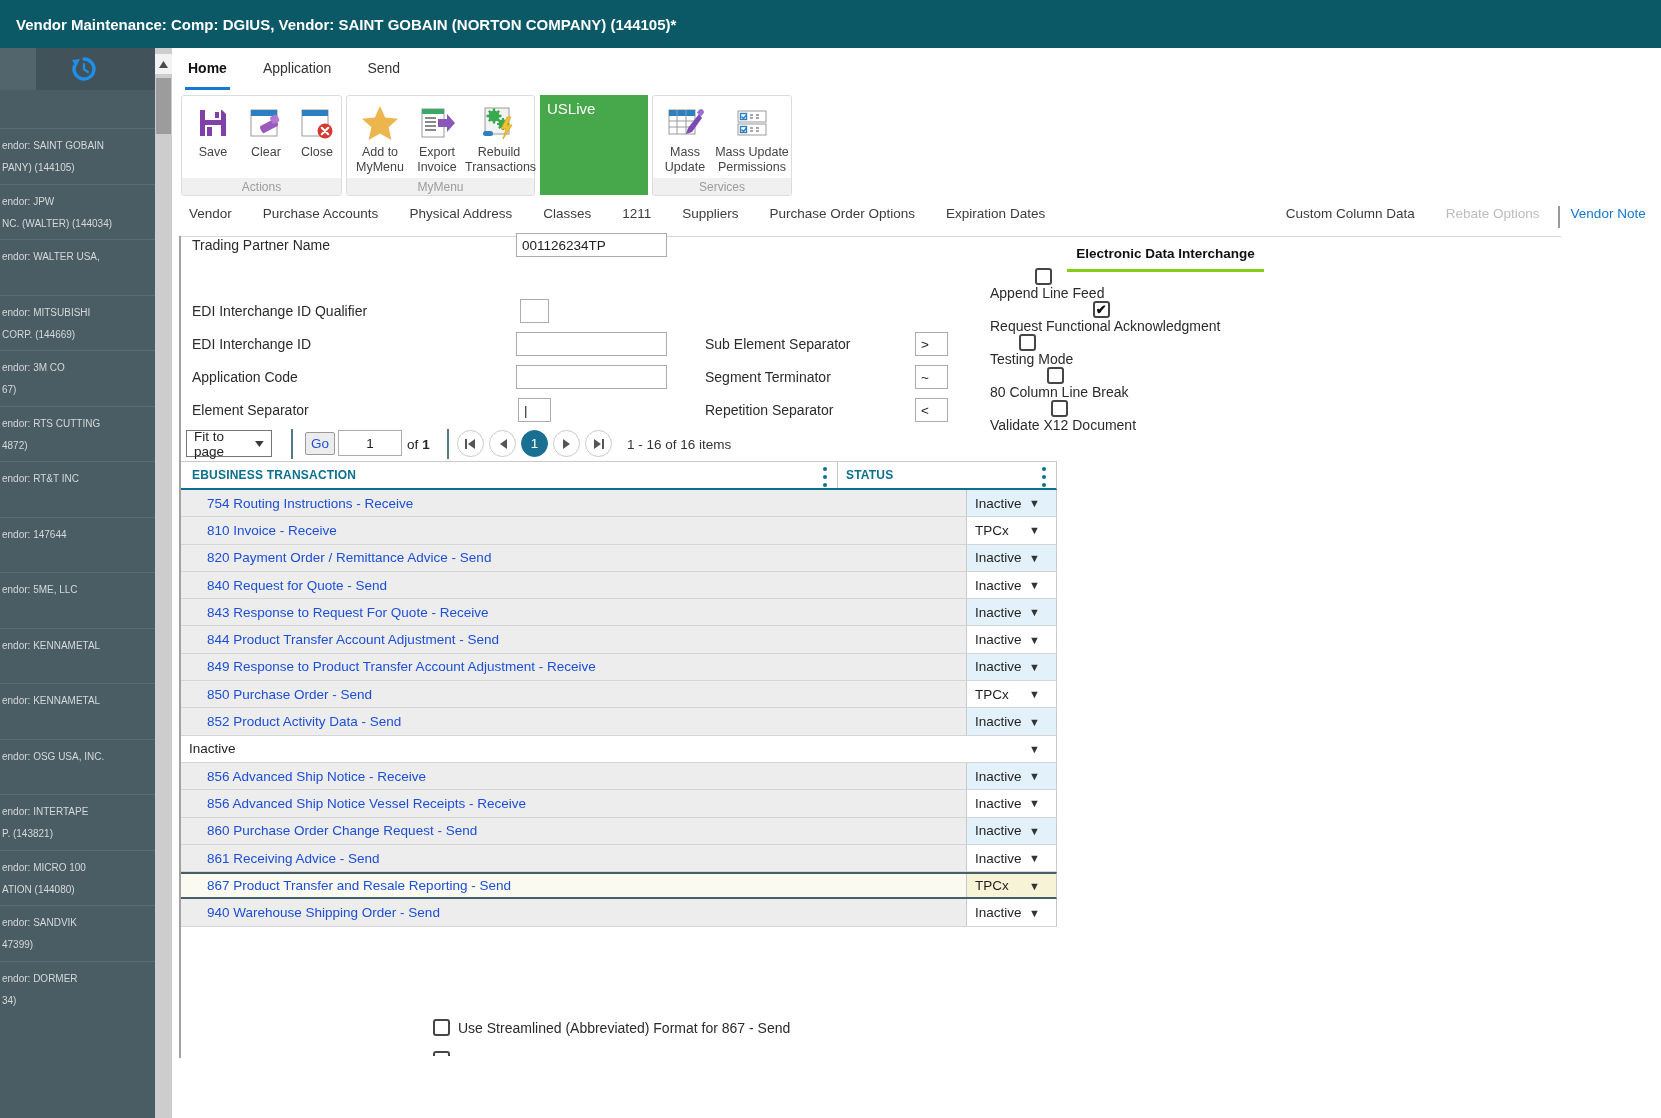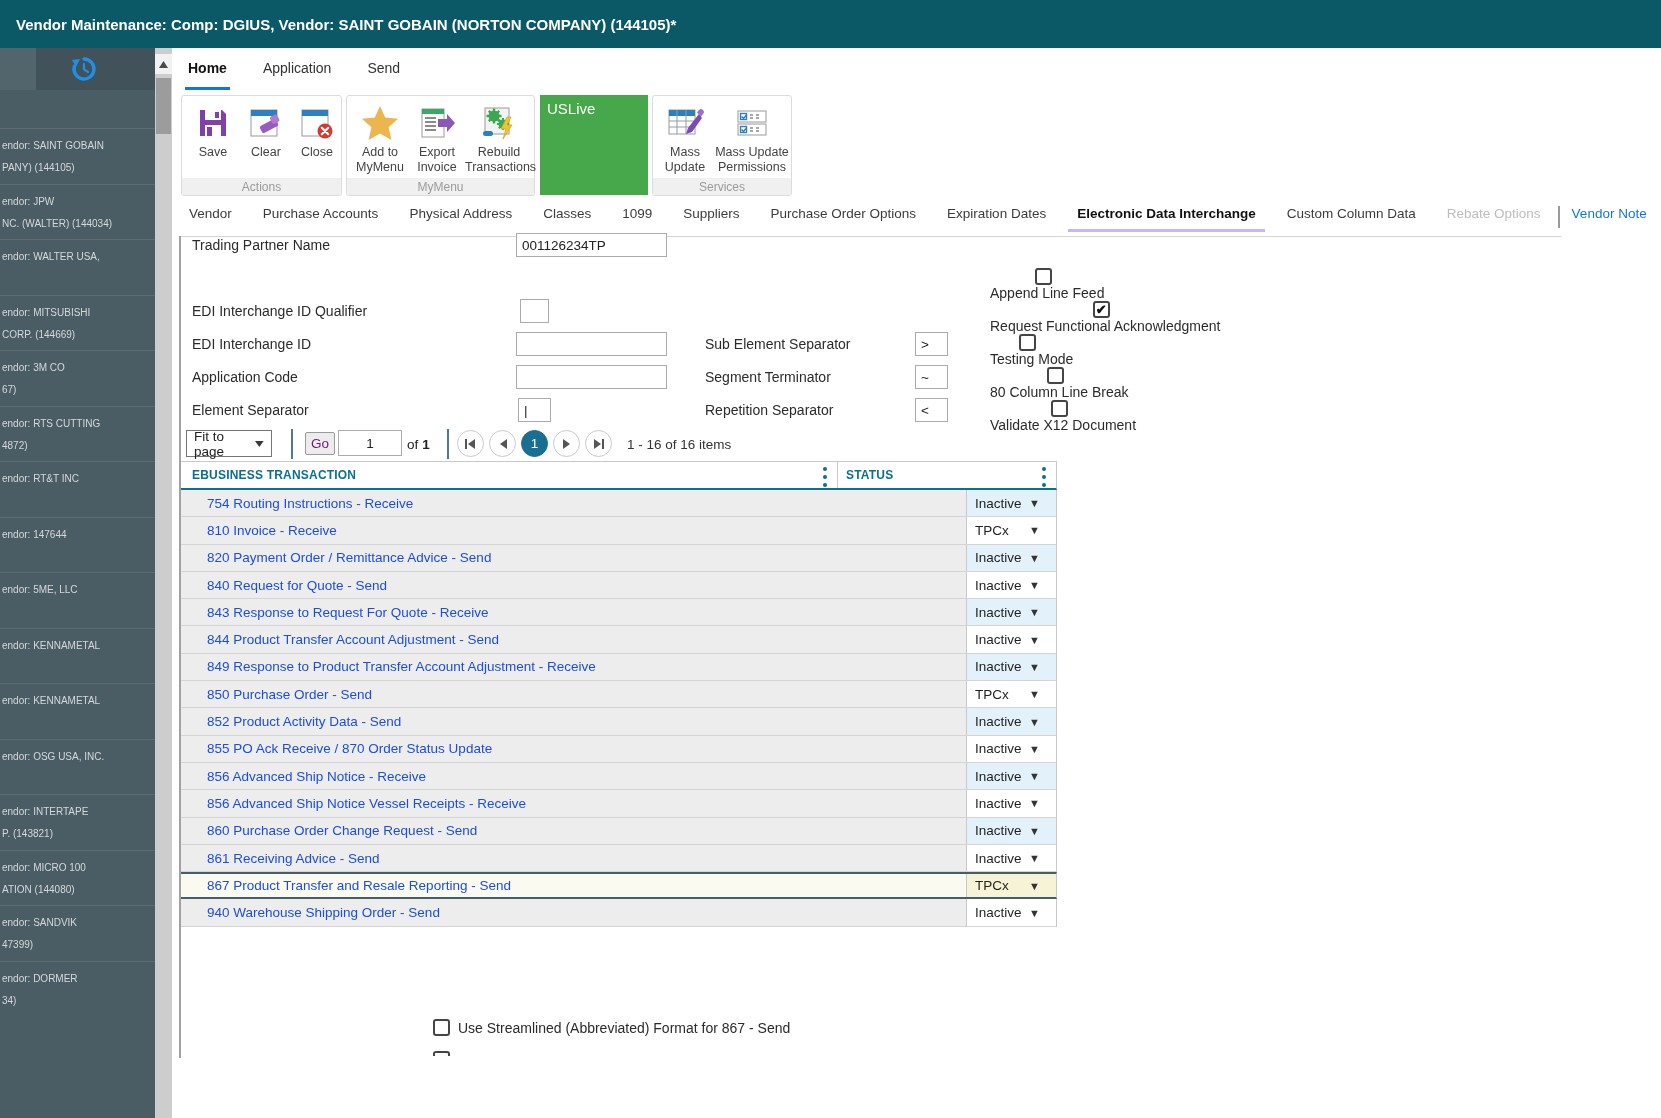--- a/index.html
+++ b/index.html
@@ -37,21 +37,21 @@
                font-size:12px; display:flex; align-items:center; justify-content:center; border-radius:0 0 3px 3px; }
   .tb-btn { position:absolute; top:7px; text-align:center; font-size:12.5px; color:#444; cursor:pointer; }
   .tb-ic { height:40px; display:flex; align-items:center; justify-content:center; margin-bottom:2px; }
   .tb-lbl { line-height:15px; }
   .uslive { position:absolute; left:540px; top:95px; width:108px; height:100px; background:#46a74b;
             color:#fff; font-size:15px; padding:5px 0 0 7px; }
 
   
   .tabs { position:absolute; left:180px; top:203px; height:30px; display:flex; align-items:flex-start; }
   .tab { font-size:13.5px; color:#3c3c3c; padding:3px 9px 8px 9px; margin-right:13px; white-space:nowrap; cursor:pointer; border-bottom:3px solid transparent; }
-  .tab.active { font-weight:bold; color:#111; border-bottom:3px solid #c4b5fd; }
+  .tab.active { font-weight:bold; color:#111; border-bottom:3px solid #84cc16;margin-top:40px; }
   .tab.disabled { color:#bdbdbd; }
   .tab.link { color:#1378d1; }
   .tabs-end-divider { position:absolute; left:1558px; top:206px; width:2px; height:22px; background:#9a9a9a; }
 
   
   .panel-top-border { position:absolute; left:181px; top:236px; width:1380px; height:1px; background:#d6d6d6; }
   .panel-left-border { position:absolute; left:179px; top:236px; width:2px; height:822px; background:#a2a2a2; }
   .flabel { position:absolute; font-size:14px; color:#2b2b2b; height:24px; line-height:24px; }
   .fin { position:absolute; height:24px; border:1px solid #ababab; font-size:13.5px; color:#222;
          font-family:"Liberation Sans", sans-serif; padding:0 5px; background:#fff; }
@@ -59,21 +59,21 @@
   .cbbox { width:17px; height:17px; border:2px solid #454545; border-radius:3px; background:#fff;
            display:flex; align-items:center; justify-content:center; font-size:13px; color:#111; font-weight:bold; }
   .cbrow .cblbl { margin-left:8px; font-size:14px; color:#2b2b2b; }
 
   
   .pager { position:absolute; left:181px; top:429px; height:30px; width:900px; }
   .fitpage { position:absolute; left:5px; top:1px; width:86px; height:27px; border:1px solid #767676; background:#fff;
              display:flex; align-items:center; font-size:13.5px; color:#222; padding:0 7px; cursor:pointer; justify-content:space-between; }
   .pdiv { position:absolute; top:0; width:2px; height:30px; background:#527a8e; }
   .gobtn { position:absolute; left:124px; top:3px; width:30px; height:23px; background:#ececec; border:1px solid #9a9a9a;
-           border-radius:2px; font-size:13.5px; color:#701a75; display:flex; align-items:center; justify-content:center; cursor:pointer; }
+           border-radius:2px; font-size:13.5px; color:#1d4ed8; display:flex; align-items:center; justify-content:center; cursor:pointer; }
   .pagein { position:absolute; left:157px; top:1px; width:64px; height:26px; text-align:center; }
   .ofwrap { position:absolute; left:226px; top:0; height:30px; display:flex; align-items:center; font-size:13.5px; color:#222; }
   .ofwrap b { margin-left:4px; }
   .navbtn { position:absolute; top:1px; width:27px; height:27px; border-radius:50%; border:1px solid #c9c9c9; background:#fff;
             display:flex; align-items:center; justify-content:center; cursor:pointer; }
   .navbtn.cur { background:#196f92; border-color:#196f92; color:#fff; font-size:13.5px; }
   .itemslbl { position:absolute; left:446px; top:0; height:30px; display:flex; align-items:center; font-size:13.5px; color:#333; }
 
   
   .grid { position:absolute; left:181px; top:461px; width:876px; }
@@ -315,21 +315,21 @@
       <div class="tb-lbl">Mass Update Permissions</div>
     </div>
     <div class="tb-footer">Services</div>
   </div>
 
   <div class="tabs" id="tabs">
       <div class="tab">Vendor</div>
       <div class="tab">Purchase Accounts</div>
       <div class="tab">Physical Address</div>
       <div class="tab">Classes</div>
-      <div class="tab">1099</div>
+      <div class="tab">1211</div>
       <div class="tab">Suppliers</div>
       <div class="tab">Purchase Order Options</div>
       <div class="tab">Expiration Dates</div>
       <div class="tab active">Electronic Data Interchange</div>
       <div class="tab">Custom Column Data</div>
       <div class="tab disabled">Rebate Options</div>
       <div class="tab link">Vendor Note</div>
     </div>
   <div class="tabs-end-divider"></div>
 
@@ -501,21 +501,20 @@
     </div>
   </div>
         <div class="grow">
     <div class="gc1">852 Product Activity Data - Send</div>
     <div class="gc2 st-blue">
       <span class="sv">Inactive</span>
       <span class="dd">▼</span>
     </div>
   </div>
         <div class="grow">
-    <div class="gc1">855 PO Ack Receive / 870 Order Status Update</div>
     <div class="gc2 st-white">
       <span class="sv">Inactive</span>
       <span class="dd">▼</span>
     </div>
   </div>
         <div class="grow">
     <div class="gc1">856 Advanced Ship Notice - Receive</div>
     <div class="gc2 st-blue">
       <span class="sv">Inactive</span>
       <span class="dd">▼</span>

